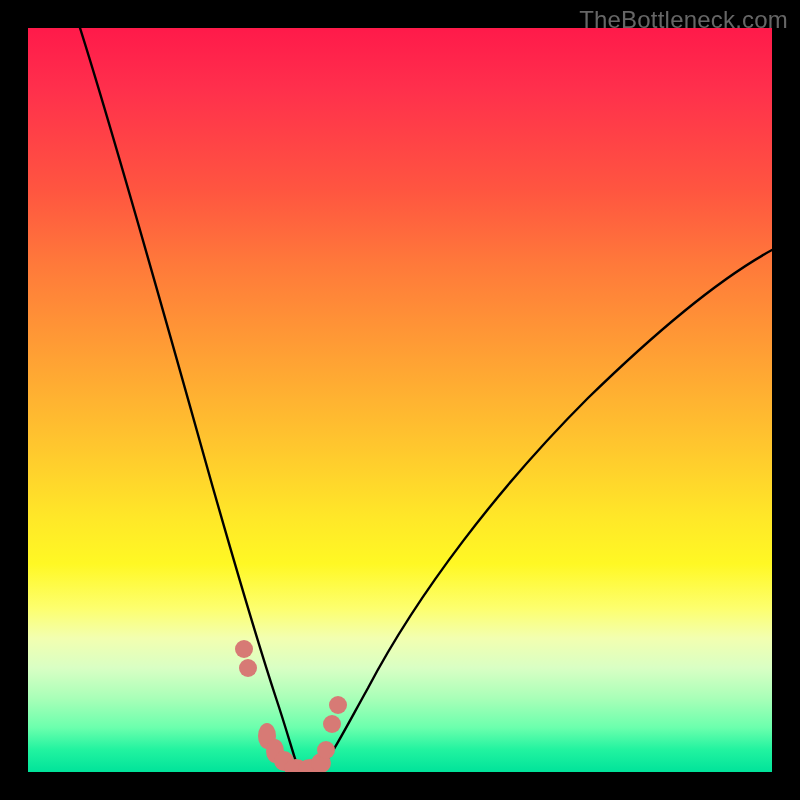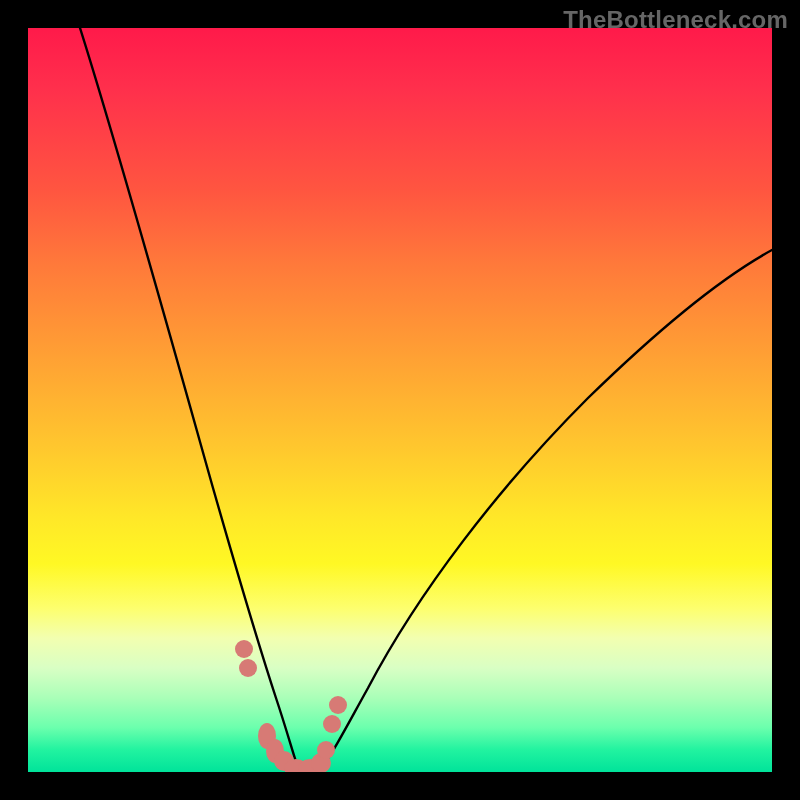--- a/index.html
+++ b/index.html
@@ -44,21 +44,21 @@
       #22f3a0 97%,
       #00e39a 100%
     );
   }
   .watermark {
     position: absolute;
     top: 6px;
     right: 12px;
     color: #666;
     font-size: 24px;
-    font-weight: 700;
+    font-weight: 400;
     letter-spacing: 0.2px;
     font-family: Arial, Helvetica, sans-serif;
   }
   svg.curves {
     position: absolute;
     left: 0;
     top: 0;
     width: 744px;
     height: 744px;
   }

